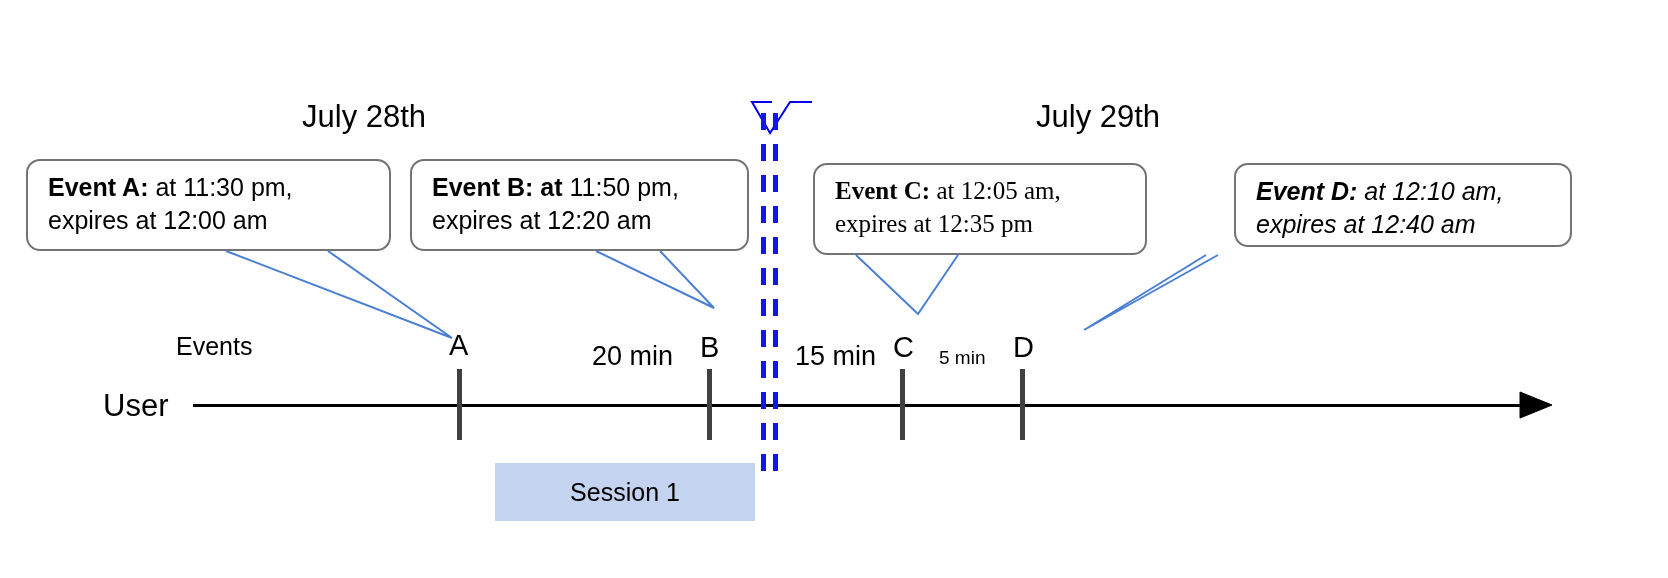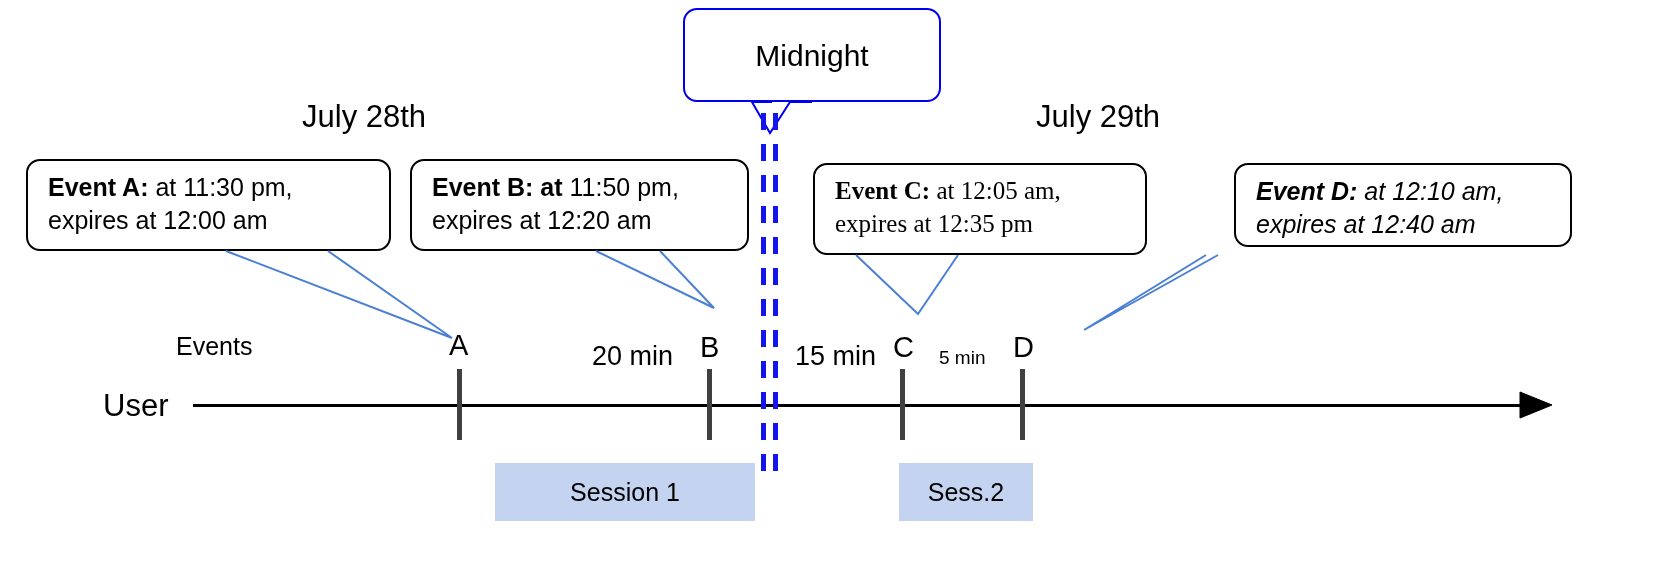--- a/index.html
+++ b/index.html
@@ -16,21 +16,21 @@
     width: 1668px;
     height: 578px;
     overflow: hidden;
     background: #ffffff;
   }
 
   
   .callout {
     position: absolute;
     box-sizing: border-box;
-    border: 2px solid #000000;
+    border: 2px solid #737373;
     border-radius: 14px;
     background: #ffffff;
     font-size: 25px;
     line-height: 1.30;
     color: #000000;
     padding: 10px 14px 10px 20px;
     white-space: nowrap;
   }
   .callout b { font-weight: bold; }
 
@@ -118,23 +118,20 @@
     width: 1668px;
     height: 578px;
     pointer-events: none;
   }
 </style>
 </head>
 <body>
 
 <div id="stage">
 
-  <div class="midnight-callout" style="left:683px; top:8px; width:258px; height:94px;">
-    <span>Midnight</span>
-  </div>
 
   <div class="date-label" style="left:302px; top:99px;">July 28th</div>
   <div class="date-label" style="left:1036px; top:99px;">July 29th</div>
 
   <div class="callout" style="left:26px; top:159px; width:365px; height:92px;">
     <div><b>Event A:</b><span> at 11:30 pm,</span></div>
     <div>expires at 12:00 am</div>
   </div>
 
   <div class="callout" style="left:410px; top:159px; width:339px; height:92px;">
@@ -183,15 +180,14 @@
   <div class="tick-letter" style="left:1013px; top:331px;">D</div>
 
   <div class="gap-label" style="left:592px; top:341px;">20 min</div>
   <div class="gap-label" style="left:795px; top:341px;">15 min</div>
   <div class="gap-label small" style="left:939px; top:347px;">5 min</div>
 
   <div class="dash-col" style="left:761px; top:113px; height:363px;"></div>
   <div class="dash-col" style="left:773px; top:113px; height:363px;"></div>
 
   <div class="session-box" style="left:453px; top:463px; width:260px; height:58px;margin-left:42px;">Session 1</div>
-  <div class="session-box" style="left:899px; top:463px; width:134px; height:58px;">Sess.2</div>
 
 </div>
 
 </body></html>

